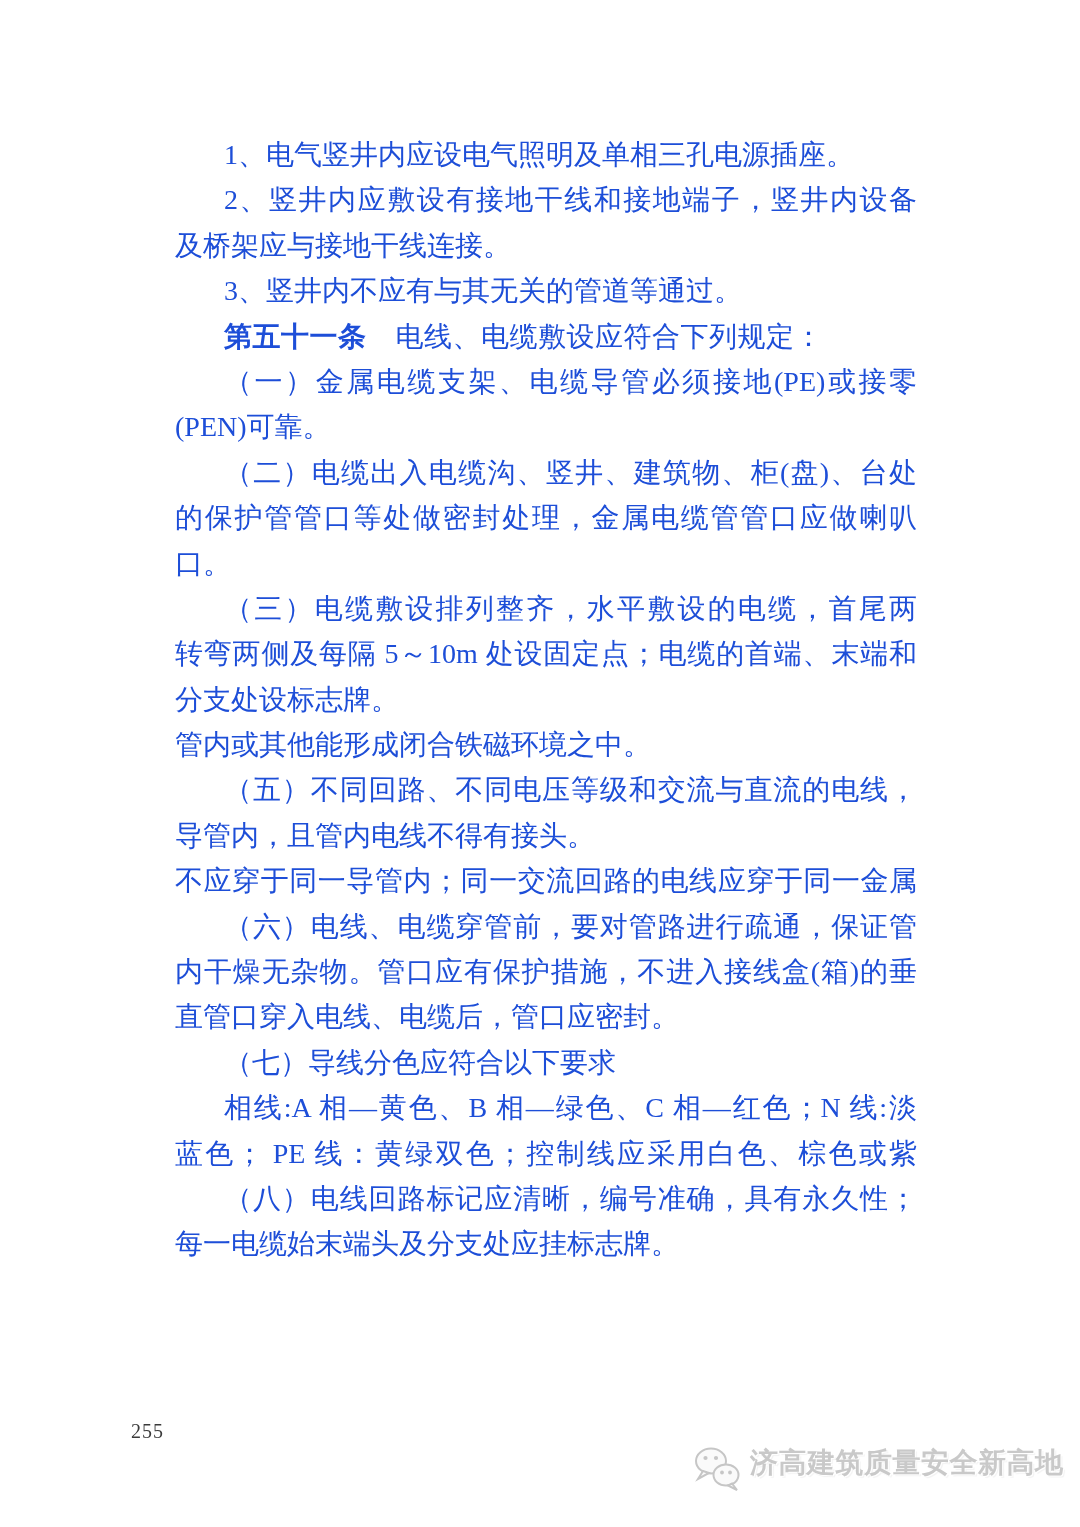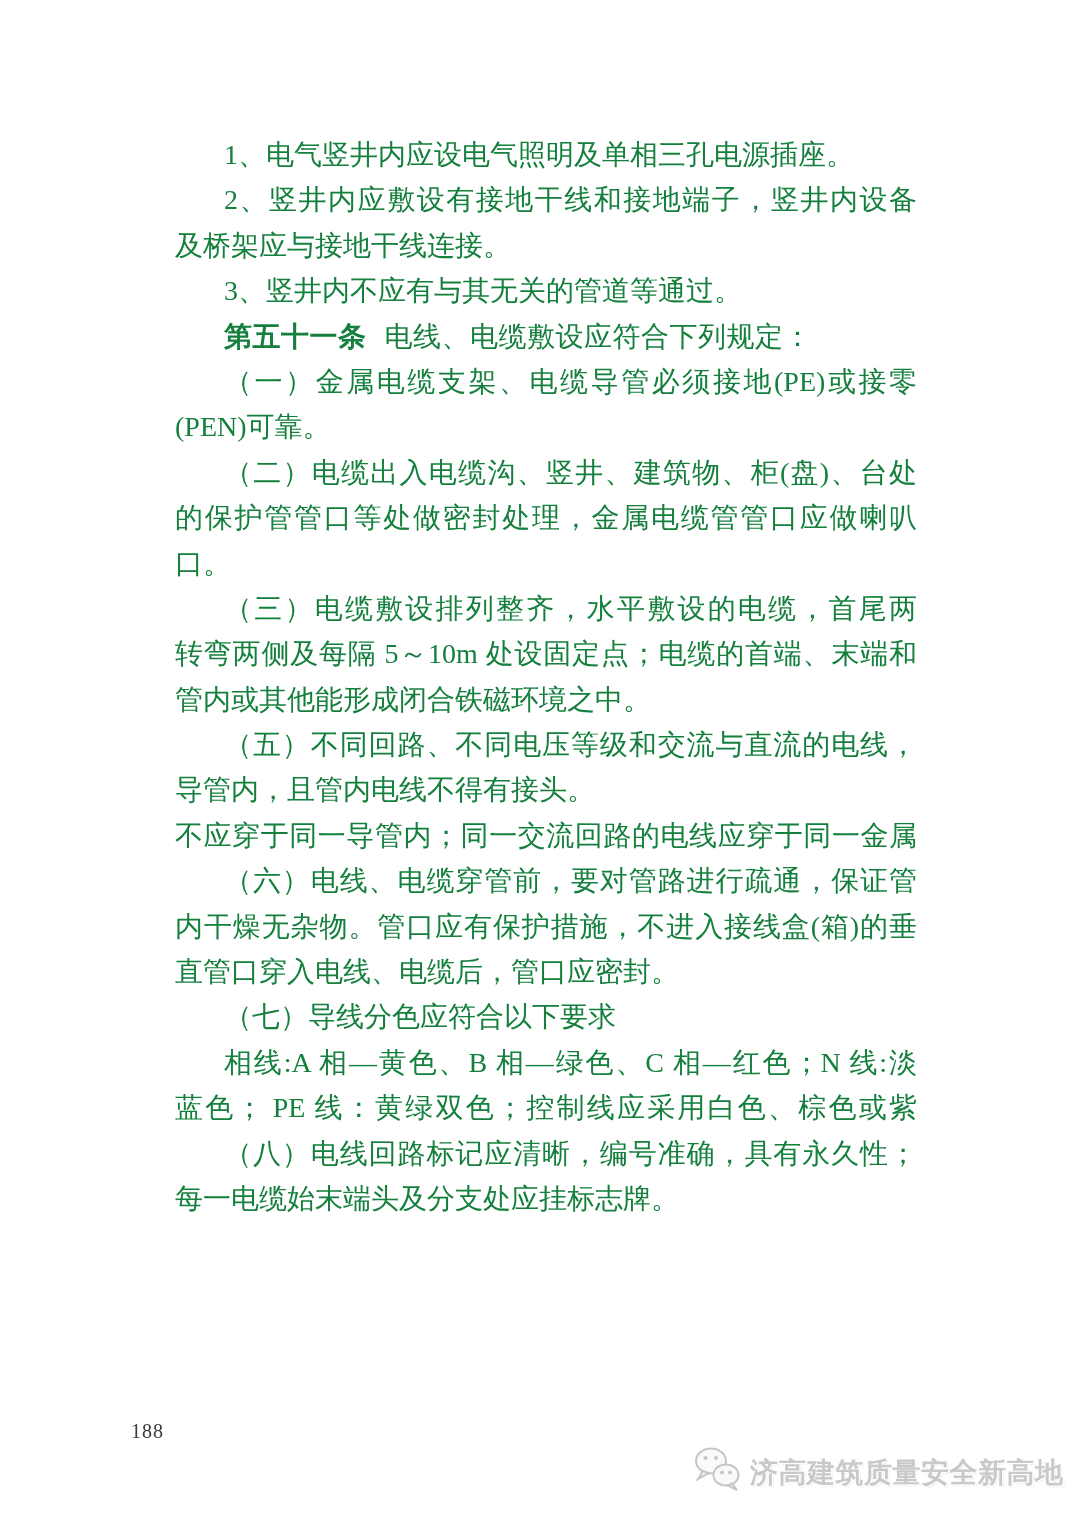--- a/index.html
+++ b/index.html
@@ -3,38 +3,38 @@
 <meta charset="utf-8">
 <style>
   html,body { margin:0; padding:0; background:#ffffff; }
   .page {
     position:relative; width:1080px; height:1527px;
     background:#ffffff; overflow:hidden;
     font-family:"Liberation Serif","DejaVu Serif",serif;
   }
   .doc {
     position:absolute; left:175px; top:132px; width:742px;
-    font-size:28px; color:#15803d;
+    font-size:28px; color:#1d4ed8;
   }
   .line {
     height:45.4px; line-height:45.4px; overflow:hidden;
     text-align:left; text-align-last:left;
   }
   .l-indent { padding-left:49px; }
   .l-fill { text-align:justify; text-align-last:justify; }
   .heading { letter-spacing:0.5px; }
   .heading .lead { font-weight:bold;text-align:center; }
-  .heading .rest { margin-left:18px; }
+  .heading .rest { margin-left:29px; }
   .page-number {
     position:absolute; left:131px; top:1420px;
     font-size:20px; color:#3a3a3a; letter-spacing:1px;
   }
   .watermark {
     position:absolute; left:692px; top:1444px;
-    display:flex; align-items:flex-end;
+    display:flex; align-items:flex-start;
   }
   .wm-icon { display:block; }
   .wm-text {
     margin-left:8px;
     font-family:"Liberation Sans","DejaVu Sans",sans-serif;
     font-weight:bold; font-size:28px; letter-spacing:0.5px;
     color:#c9c9c9;
     text-shadow:1px 1px 0 #ffffff, 2px 2px 1px #f3f3f3;
     white-space:nowrap;
   }
@@ -54,35 +54,36 @@
       <span class="lead">第五十一条</span><span class="rest">电线、电缆敷设应符合下列规定：</span>
     </div>
 
     <div class="line l-indent l-fill">（一）金属电缆支架、电缆导管必须接地(PE)或接零</div>
     <div class="line">(PEN)可靠。</div>
     <div class="line l-indent l-fill">（二）电缆出入电缆沟、竖井、建筑物、柜(盘)、台处</div>
     <div class="line l-fill">的保护管管口等处做密封处理，金属电缆管管口应做喇叭</div>
     <div class="line">口。</div>
     <div class="line l-indent l-fill">（三）电缆敷设排列整齐，水平敷设的电缆，首尾两端、</div>
     <div class="line l-fill">转弯两侧及每隔 5～10m 处设固定点；电缆的首端、末端和</div>
+    <div class="line">分支处设标志牌。</div>
     <div class="line">管内或其他能形成闭合铁磁环境之中。</div>
     <div class="line l-indent l-fill">（五）不同回路、不同电压等级和交流与直流的电线，</div>
     <div class="line">导管内，且管内电线不得有接头。</div>
     <div class="line l-fill">不应穿于同一导管内；同一交流回路的电线应穿于同一金属</div>
     <div class="line l-indent l-fill">（六）电线、电缆穿管前，要对管路进行疏通，保证管</div>
     <div class="line l-fill">内干燥无杂物。管口应有保护措施，不进入接线盒(箱)的垂</div>
     <div class="line">直管口穿入电线、电缆后，管口应密封。</div>
     <div class="line l-indent">（七）导线分色应符合以下要求</div>
     <div class="line l-indent l-fill">相线:A 相—黄色、B 相—绿色、C 相—红色；N 线:淡</div>
     <div class="line l-fill">蓝色； PE 线：黄绿双色；控制线应采用白色、棕色或紫色。</div>
     <div class="line l-indent l-fill">（八）电线回路标记应清晰，编号准确，具有永久性；</div>
     <div class="line">每一电缆始末端头及分支处应挂标志牌。</div>
   </div>
 
-  <div class="page-number">188</div>
+  <div class="page-number">255</div>
 
   <div class="watermark">
     <svg class="wm-icon" width="50" height="48" viewBox="0 0 50 48">
       <g fill="#fafafa" stroke="#c6c6c6" stroke-width="2">
         <ellipse cx="19" cy="17" rx="15" ry="12.5"></ellipse>
         <path d="M11 27 L6 35 L17 29 Z"></path>
         <ellipse cx="34" cy="31" rx="12.5" ry="10.5"></ellipse>
         <path d="M40 39.5 L45 46 L36 41.5 Z"></path>
       </g>
       <g fill="#c6c6c6">

